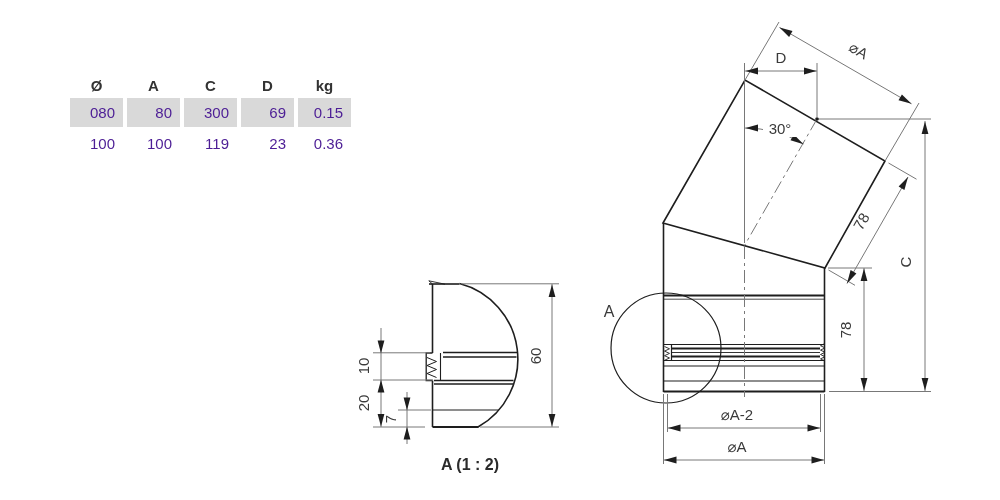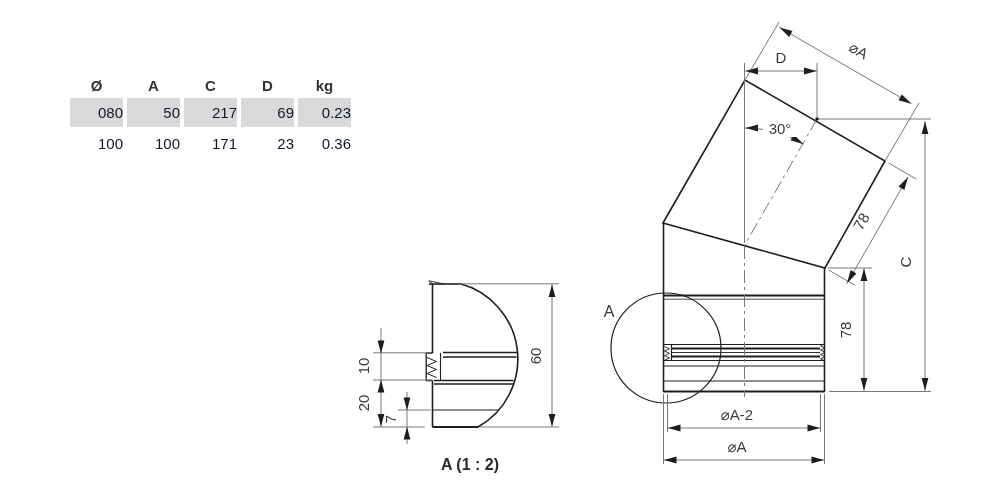--- a/index.html
+++ b/index.html
@@ -5,47 +5,47 @@
   html,body{margin:0;padding:0;background:#ffffff;}
   body{width:1000px;height:500px;overflow:hidden;font-family:"Liberation Sans",sans-serif;}
   .stage{position:relative;width:1000px;height:500px;background:#fff;}
   .spec-table{position:absolute;left:70px;top:74px;display:grid;
     grid-template-columns:53px 53px 53px 53px 53px;
     grid-template-rows:22px 29px 29px;
     column-gap:4px;row-gap:2px;}
   .spec-table .hcell{display:flex;align-items:center;justify-content:center;
     font-weight:bold;font-size:15px;color:#333;}
   .spec-table .dcell{display:flex;align-items:center;justify-content:flex-end;
-    box-sizing:border-box;font-size:15px;color:#0f172a;}
+    padding-right:8px;box-sizing:border-box;font-size:15px;color:#4c1d95;}
   .spec-table .shaded{background:#d9d9d9;}
   svg text{font-family:"Liberation Sans",sans-serif;font-size:15px;fill:#3a3a3a;}
   svg .cap{font-weight:bold;font-size:16px;fill:#2b2b2b;}
   svg .marker{font-size:16px;}
 </style>
 </head>
 <body>
 
 <div class="stage">
 
   <div class="spec-table">
     <div class="hcell">Ø</div>
     <div class="hcell">A</div>
     <div class="hcell">C</div>
     <div class="hcell">D</div>
     <div class="hcell">kg</div>
 
     <div class="dcell shaded">080</div>
-    <div class="dcell shaded">50</div>
-    <div class="dcell shaded">217</div>
+    <div class="dcell shaded">80</div>
+    <div class="dcell shaded">300</div>
     <div class="dcell shaded">69</div>
-    <div class="dcell shaded">0.23</div>
+    <div class="dcell shaded">0.15</div>
 
     <div class="dcell">100</div>
     <div class="dcell">100</div>
-    <div class="dcell">171</div>
+    <div class="dcell">119</div>
     <div class="dcell">23</div>
     <div class="dcell">0.36</div>
   </div>
 
   <svg width="1000" height="500" viewBox="0 0 1000 500" style="position:absolute;left:0;top:0;">
 
     <g stroke="#1e1e1e" fill="none">
 
       <path stroke-width="1.6" d="M663,223 L745,80 L885,161 L825,268 Z"></path>
 

